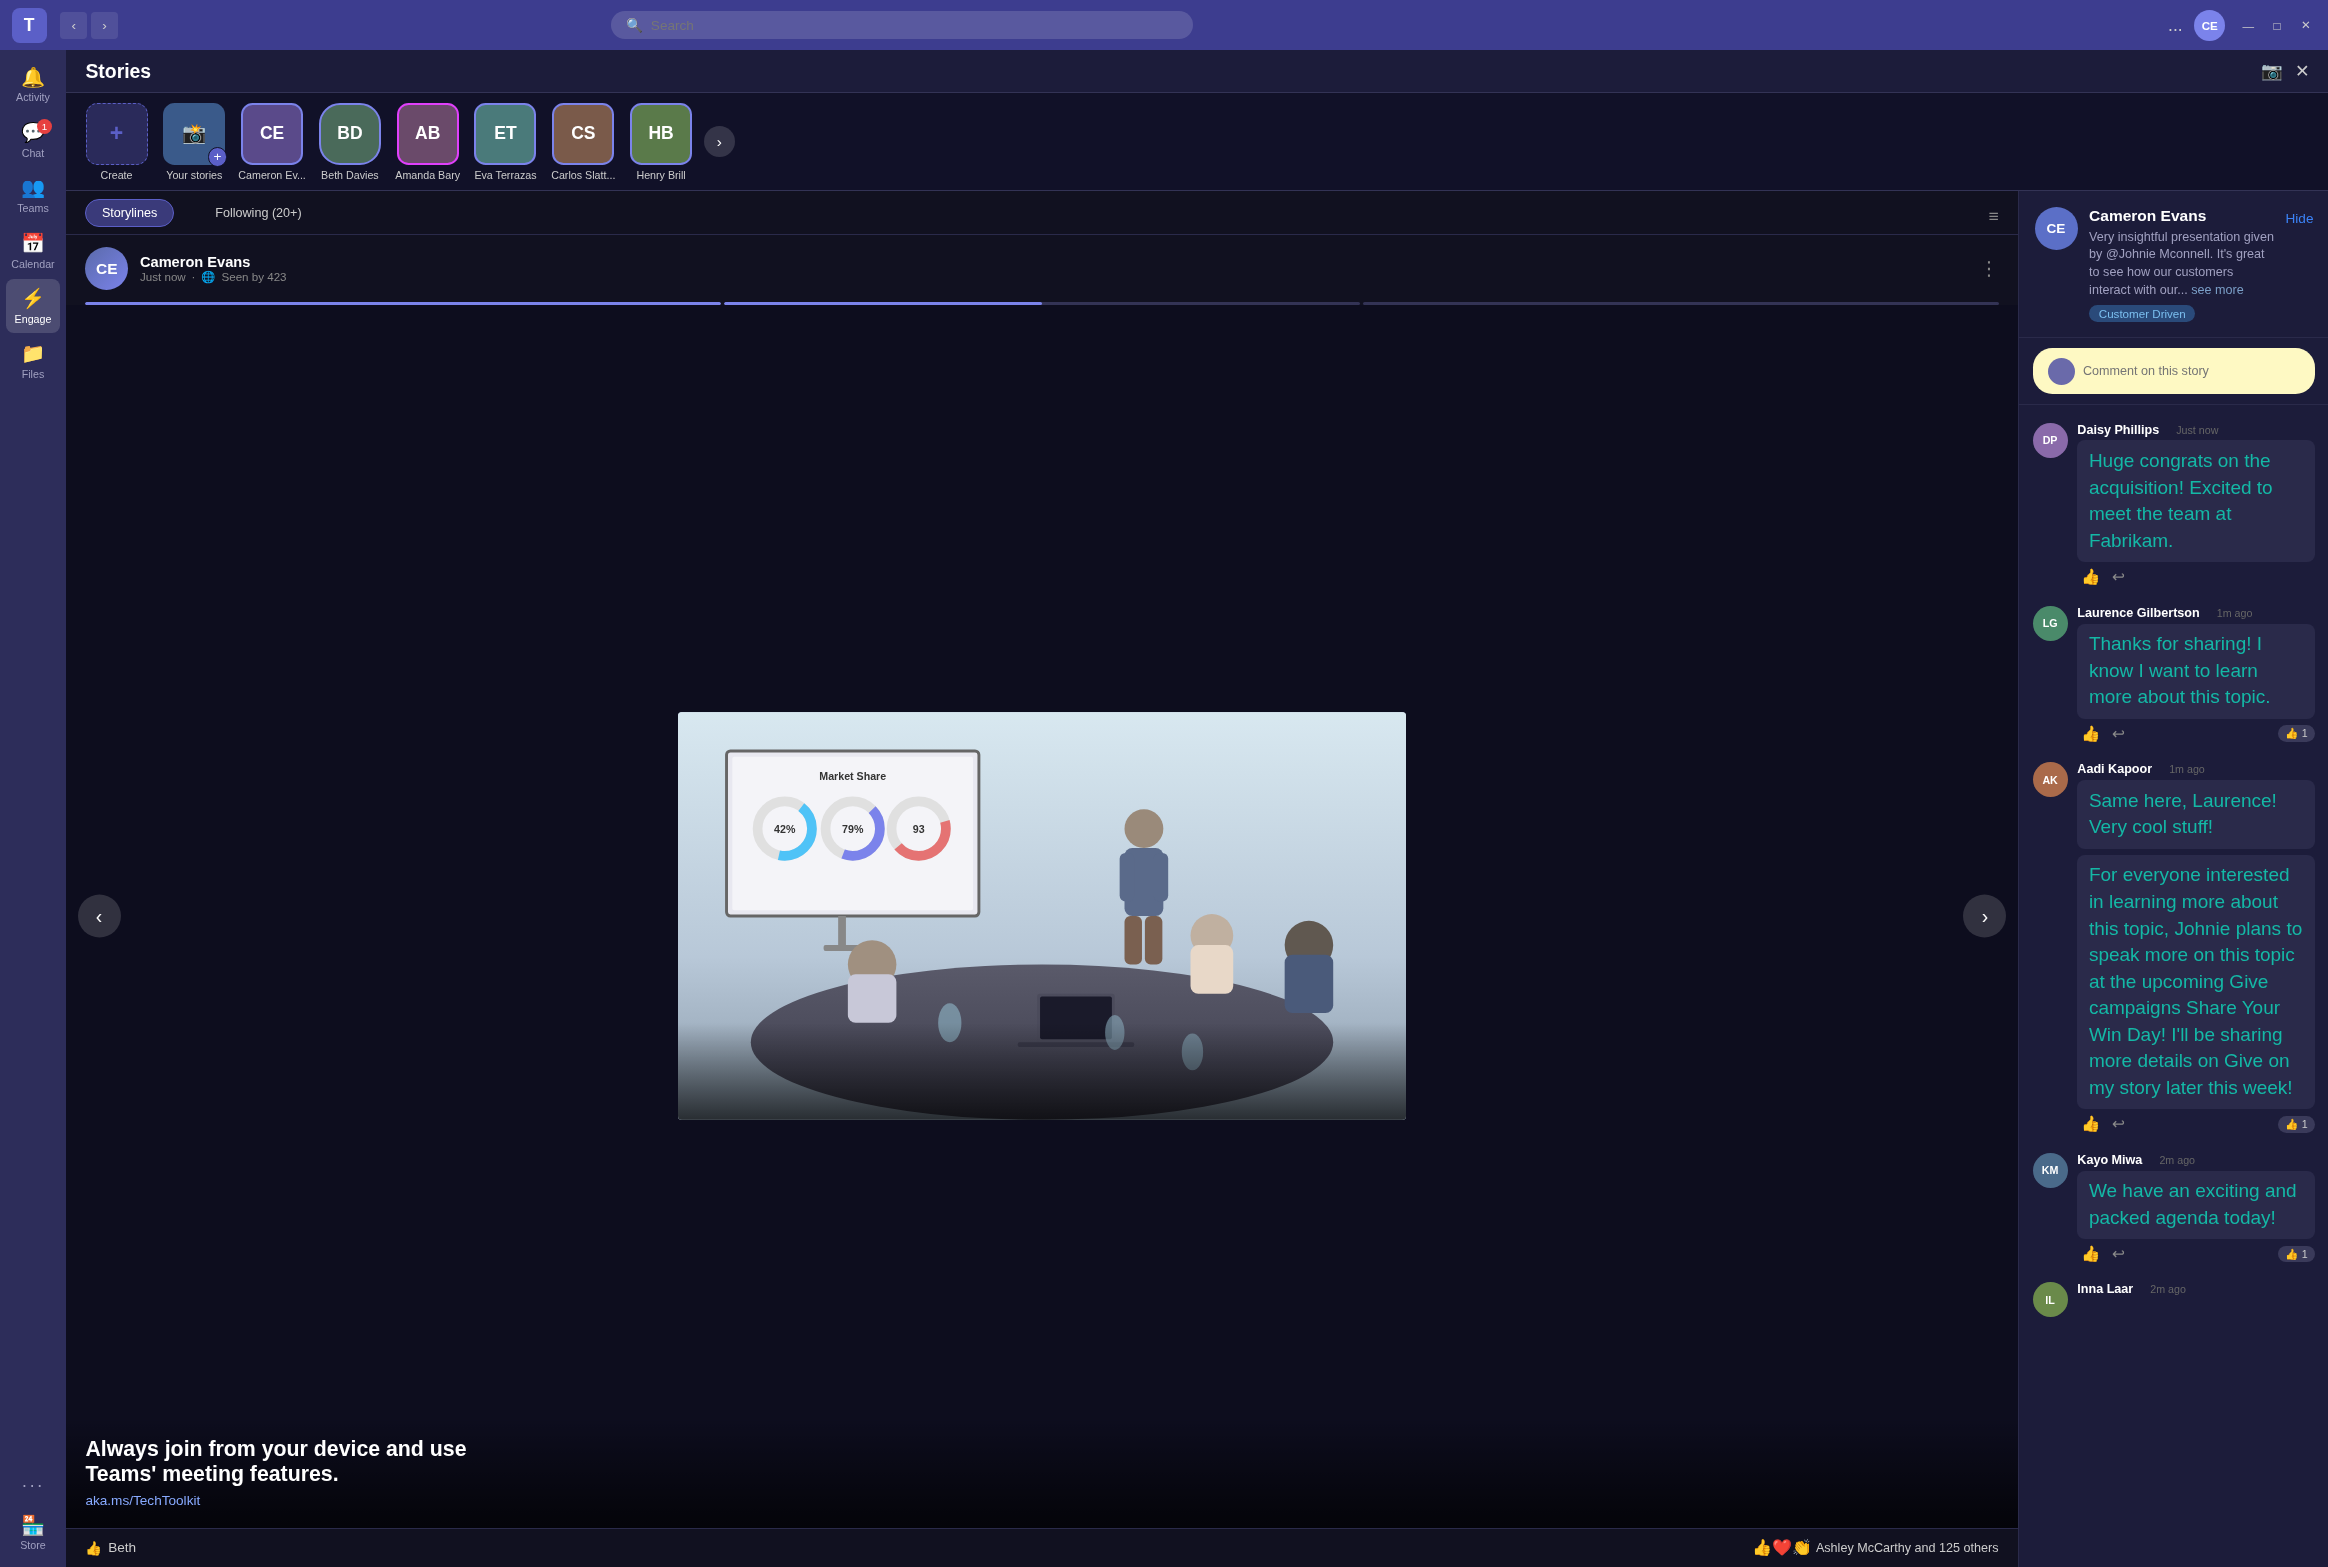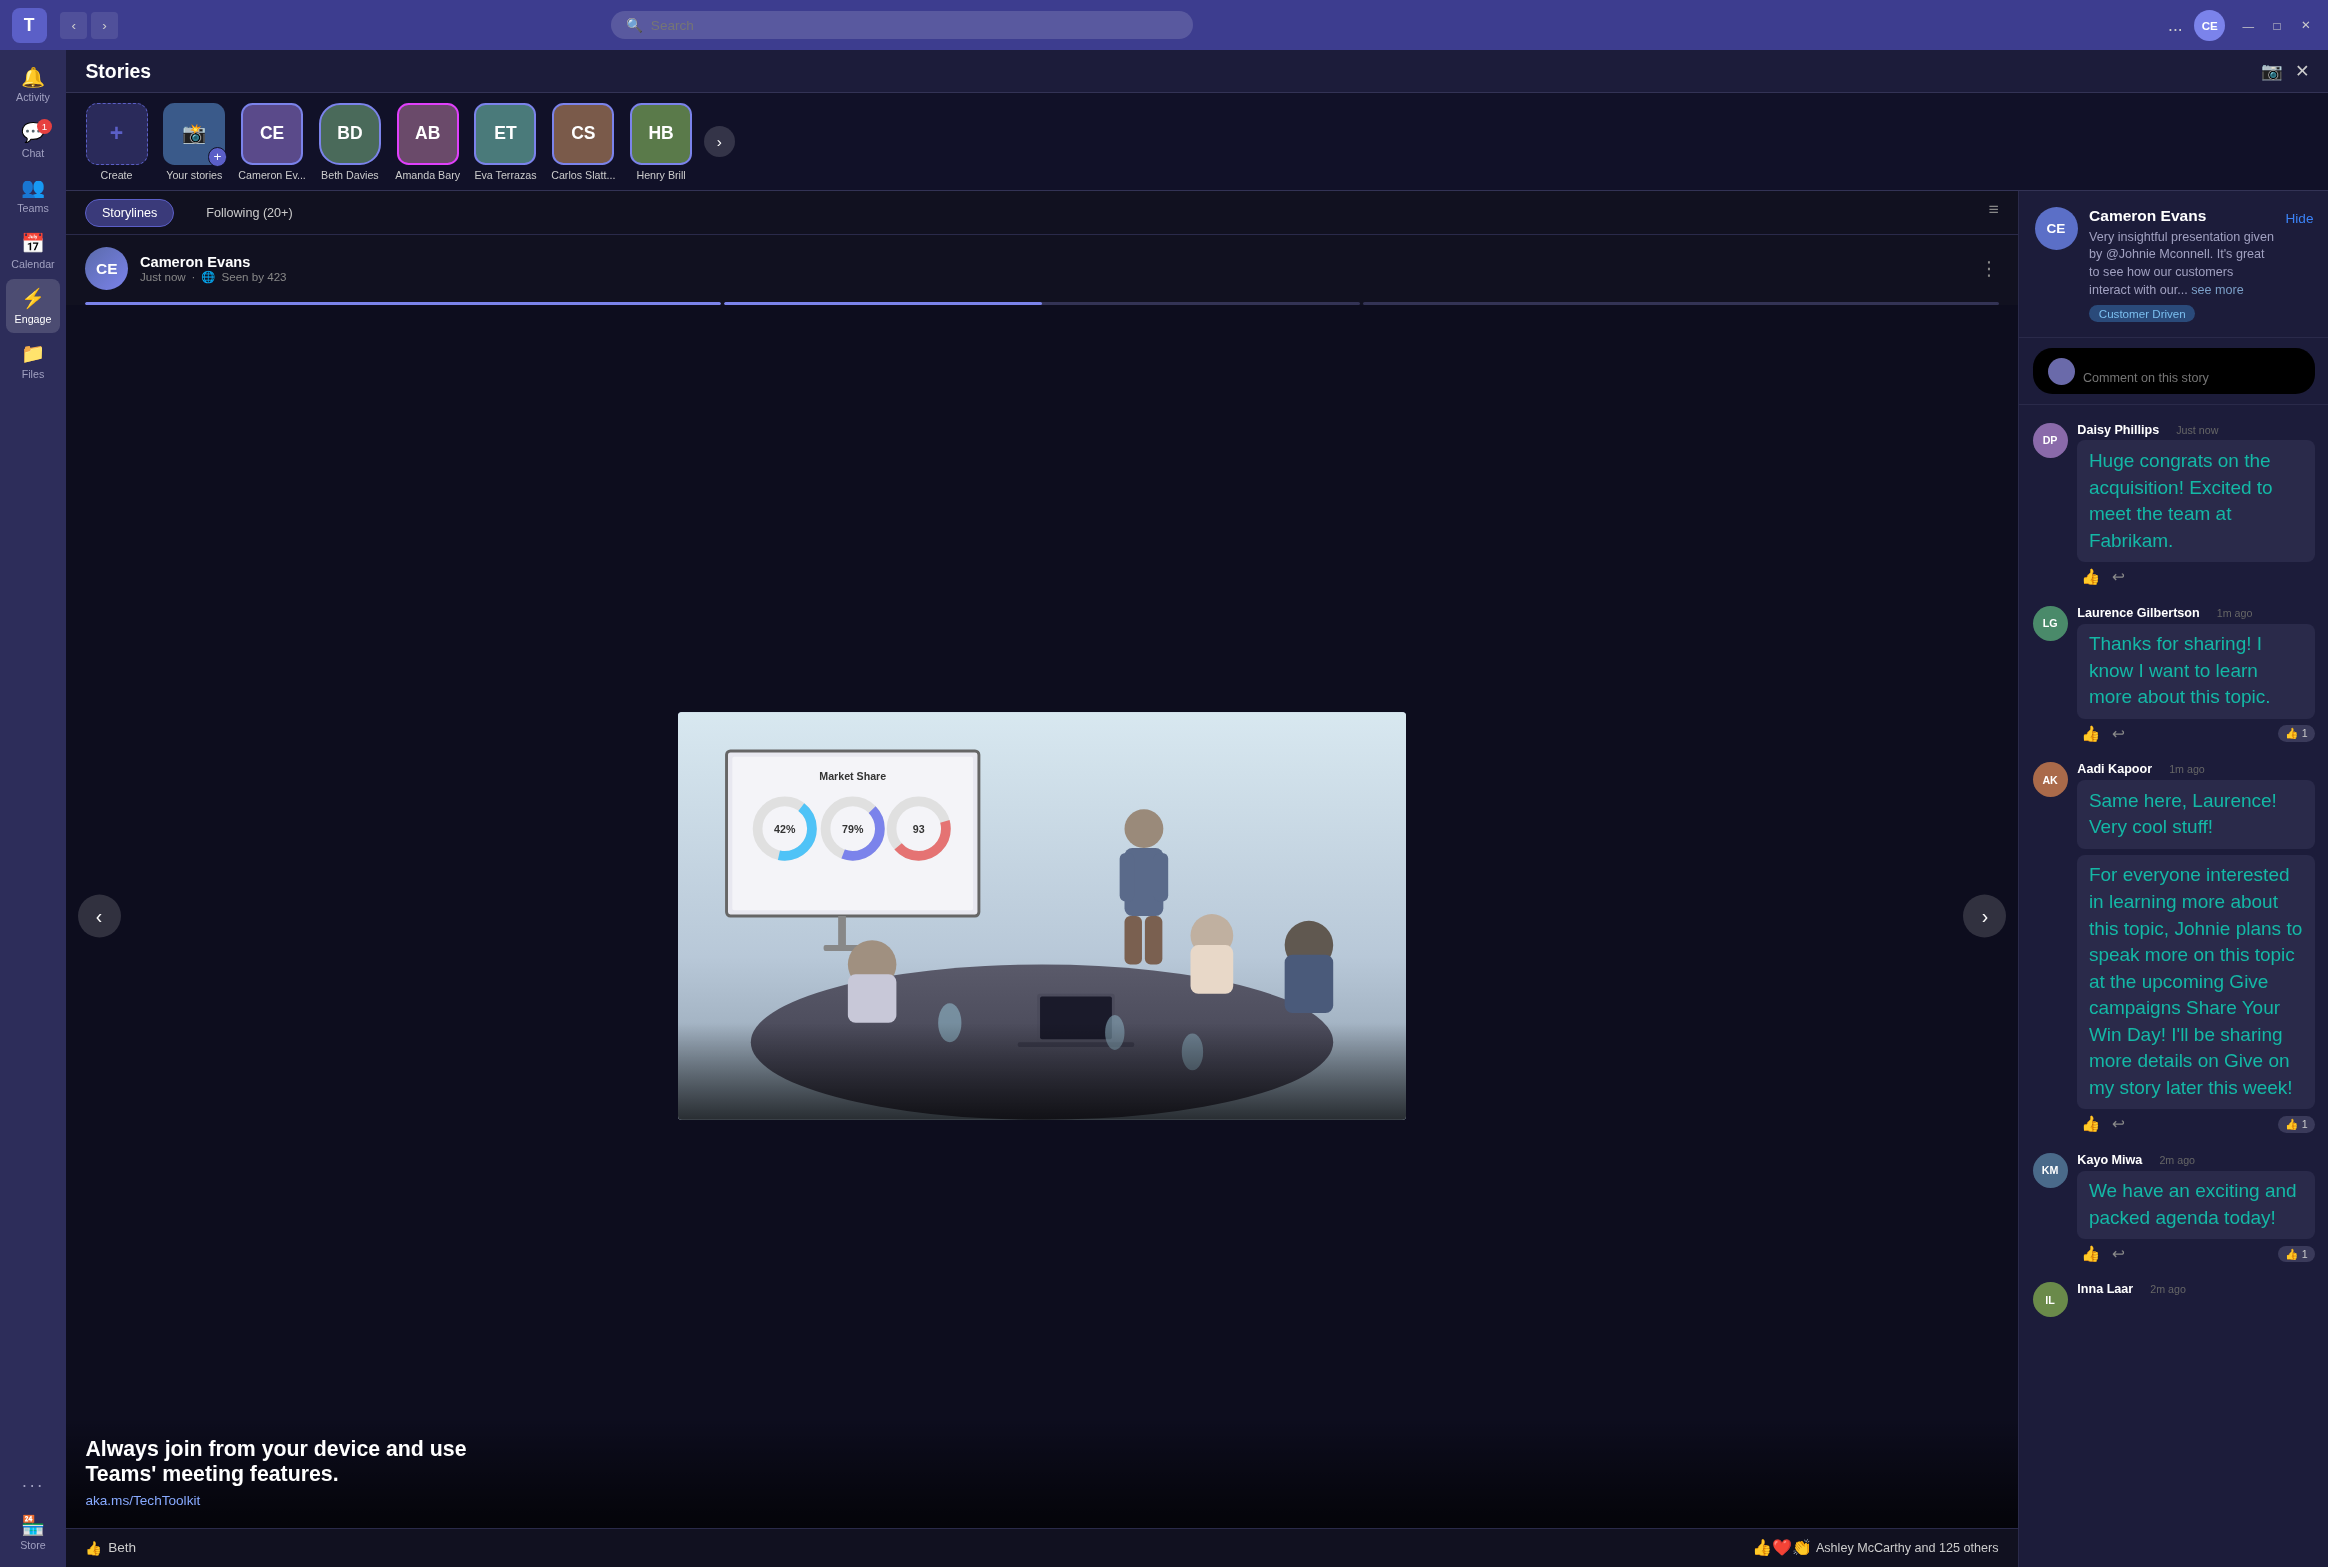--- a/index.html
+++ b/index.html
@@ -124,21 +124,21 @@
     .main-feed { flex: 1; display: flex; overflow: hidden; }
 
     
     .story-viewer {
       flex: 1; background: #111120; display: flex; flex-direction: column;
       position: relative; overflow: hidden;
     }
 
     
     .filter-bar {
-      display: flex; align-items: flex-start; padding: 7.8px 19.4px; gap: 16px;
+      display: flex; align-items: flex-end; padding: 7.8px 19.4px; gap: 25px;
       border-bottom: 1px solid #2a2a4a;
     }
     .filter-tab {
       padding: 5.8px 15.5px; border-radius: 19.4px; font-size: 12.6px; cursor: pointer;
       border: 1px solid transparent; color: #ccc;
     }
     .filter-tab.active { background: #3a3a7a; border-color: #5b5fc7; color: #fff; }
     .filter-dots { margin-left: auto; color: #888; font-size: 17.5px; cursor: pointer; }
 
     
@@ -216,22 +216,22 @@
     .tag-badge {
       display: inline-block; background: #2a4a7a; color: #7bbff0;
       border-radius: 11.6px; padding: 1.9px 9.7px; font-size: 11.6px; margin-top: 5.8px;
     }
 
     
     .comment-input-area {
       padding: 9.7px 13.6px; border-bottom: 1px solid #2a2a4a;
     }
     .comment-input-box {
-      background: #000000; border-radius: 19.4px; padding: 9.7px 15.5px;
-      display: flex; align-items: flex-end; gap: 7.8px;
+      background: #fef9c3; border-radius: 19.4px; padding: 9.7px 15.5px;
+      display: flex; align-items: center; gap: 7.8px;
     }
     .comment-input-box input {
       background: transparent; border: none; color: #888; font-size: 12.6px;
       flex: 1; outline: none;
     }
     .comment-input-avatar {
       width: 27px; height: 27px; border-radius: 50%; background: #6a6aaa;
       flex-shrink: 0;
     }
 

